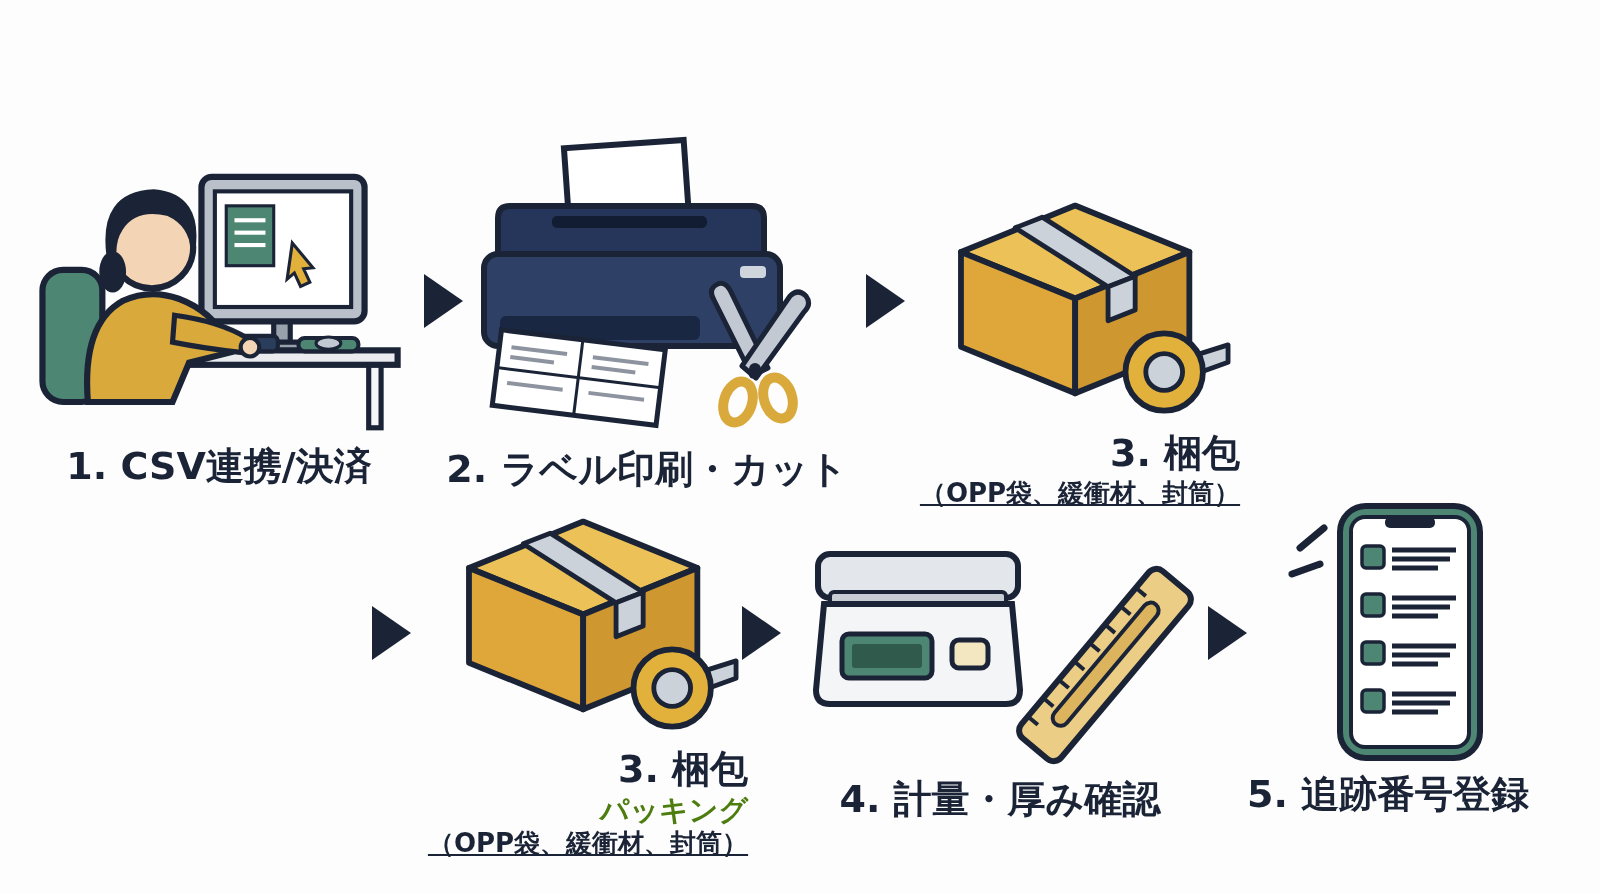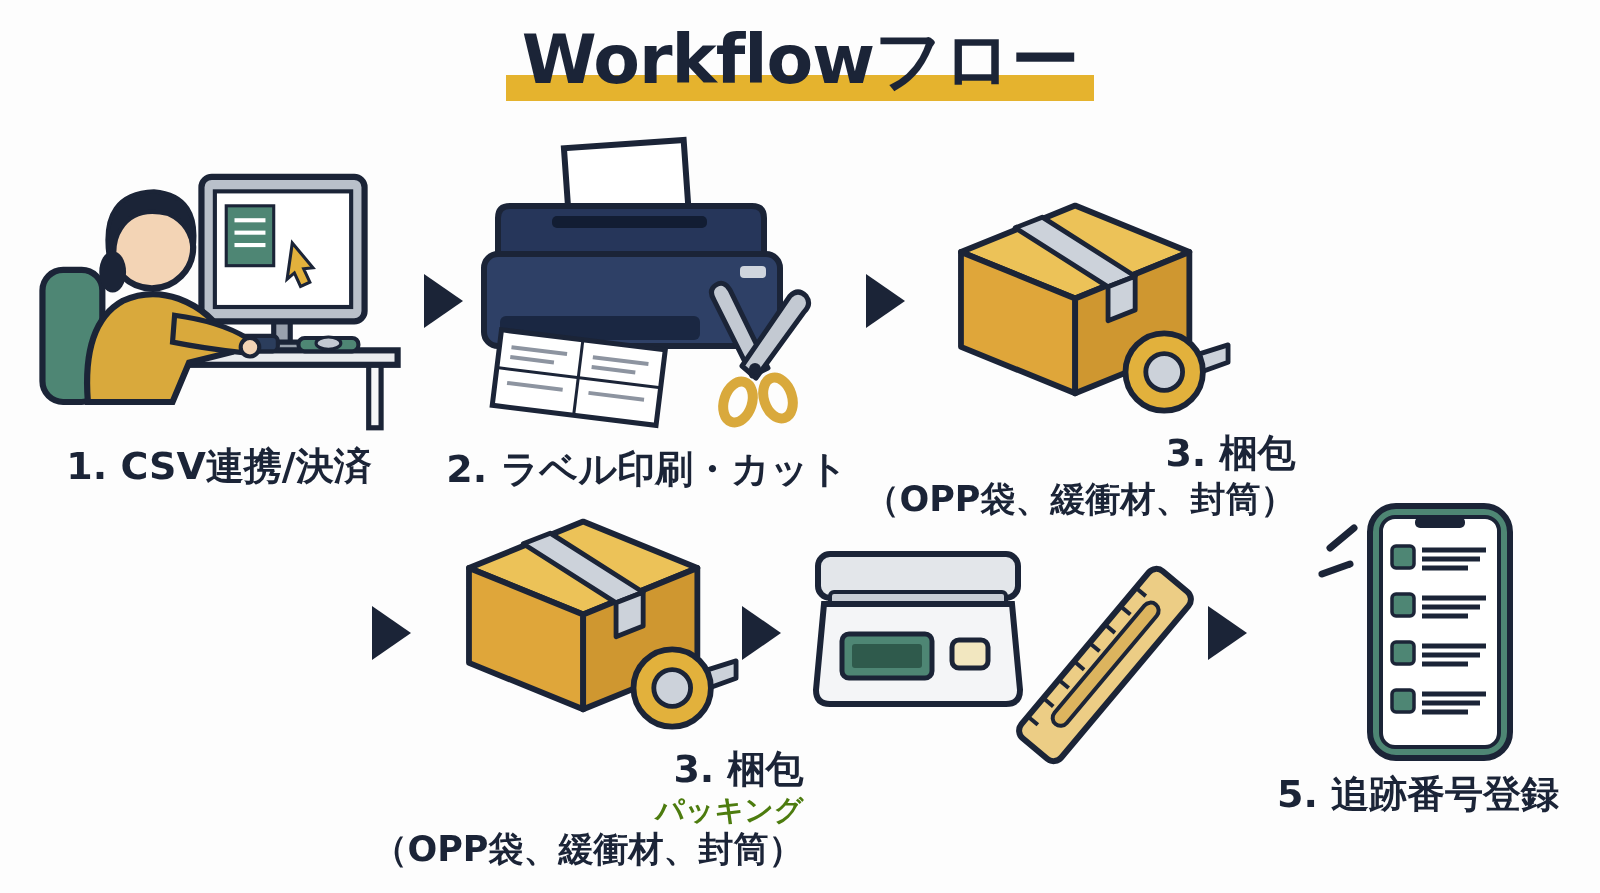--- a/index.html
+++ b/index.html
@@ -17,39 +17,33 @@
   .title { position:relative; display:inline-block; font-size:68px; font-weight:800; color:#1b2437; line-height:1.05; letter-spacing:-1px; }
   .title-underline { position:absolute; left:-16px; right:-16px; bottom:-6px; height:26px; background:#e5b32e; }
   .title-text { position:relative; }
 
   
   .step { position:absolute; display:flex; flex-direction:column; align-items:center; }
   .icon { width:100%; display:block; overflow:visible; }
   .caption { display:flex; flex-direction:column; align-items:flex-end; margin-top:6px; }
   .step-label { font-size:38px; font-weight:800; color:#1b2437; white-space:nowrap; line-height:1.22; }
   .step-sub   { font-size:29px; font-weight:800; color:#4d7c0f; white-space:nowrap; line-height:1.18; }
-  .step-note  { font-size:35px; font-weight:800; color:#1b2437; white-space:nowrap; line-height:1.3; }
+  .step-note  { font-size:26px; font-weight:800; color:#1b2437; white-space:nowrap; line-height:1.3;text-decoration:underline; }
 
   
   .arrow { position:absolute; width:0; height:0;
     border-top:27px solid transparent;
     border-bottom:27px solid transparent;
     border-left:39px solid #1b2437; }
 </style>
 </head>
 <body>
 
 <div class="canvas">
 
-  <div class="title-wrap">
-    <h1 class="title">
-      <span class="title-underline"></span>
-      <span class="title-text">Workflowフロー</span>
-    </h1>
-  </div>
 
   <div class="step" style="left:28px; top:148px; width:382px;">
     <svg class="icon" viewBox="0 0 370 280" preserveAspectRatio="xMidYMid meet">
       <rect x="14" y="118" width="58" height="128" rx="20" fill="#4e8674" stroke="#1b2437" stroke-width="6"></rect>
       <rect x="330" y="205" width="12" height="66" fill="#f5f6f8" stroke="#1b2437" stroke-width="5"></rect>
       <g>
         <rect x="238" y="166" width="16" height="30" fill="#99a1ad" stroke="#1b2437" stroke-width="5"></rect>
         <rect x="206" y="188" width="82" height="12" rx="5" fill="#99a1ad" stroke="#1b2437" stroke-width="5"></rect>
         <rect x="168" y="28" width="158" height="140" rx="10" fill="#b9c0ca" stroke="#1b2437" stroke-width="6"></rect>
         <rect x="181" y="42" width="132" height="112" fill="#ffffff" stroke="#1b2437" stroke-width="4"></rect>
@@ -172,25 +166,28 @@
       </g>
       <g>
         <rect x="18" y="14" width="200" height="44" rx="12" fill="#e3e6ea" stroke="#1b2437" stroke-width="6"></rect>
         <rect x="30" y="52" width="176" height="14" rx="4" fill="#c8cdd5" stroke="#1b2437" stroke-width="4"></rect>
         <path d="M24 64 L212 64 L220 150 Q220 164 206 164 L30 164 Q16 164 16 150 Z" fill="#f4f5f7" stroke="#1b2437" stroke-width="6"></path>
         <rect x="42" y="94" width="90" height="44" rx="7" fill="#4e8674" stroke="#1b2437" stroke-width="5"></rect>
         <rect x="52" y="104" width="70" height="24" rx="3" fill="#2f5a4c"></rect>
         <rect x="152" y="100" width="36" height="28" rx="7" fill="#f2e7c0" stroke="#1b2437" stroke-width="5"></rect>
       </g>
     </svg>
+    <div class="caption">
+      <span class="step-label">4. 計量・厚み確認</span>
+    </div>
   </div>
 
   <div class="arrow" style="left:1208px; top:606px;"></div>
 
-  <div class="step" style="left:1318px; top:500px; width:200px;">
+  <div class="step" style="left:1288px; top:500px; width:200px;">
     <svg class="icon" viewBox="0 0 200 265" preserveAspectRatio="xMidYMid meet">
       <g>
         <line x1="12" y1="48" x2="36" y2="28" stroke="#1b2437" stroke-width="7" stroke-linecap="round"></line>
         <line x1="4" y1="74" x2="32" y2="64" stroke="#1b2437" stroke-width="7" stroke-linecap="round"></line>
       </g>
       <rect x="52" y="6" width="140" height="252" rx="26" fill="#4e8674" stroke="#1b2437" stroke-width="6"></rect>
       <rect x="63" y="17" width="118" height="230" rx="14" fill="#ffffff" stroke="#1b2437" stroke-width="4"></rect>
       <rect x="97" y="17" width="50" height="11" rx="5" fill="#1b2437"></rect>
       <g>
         <rect x="74" y="46" width="22" height="22" rx="4" fill="#4e8674" stroke="#1b2437" stroke-width="3.5"></rect>

